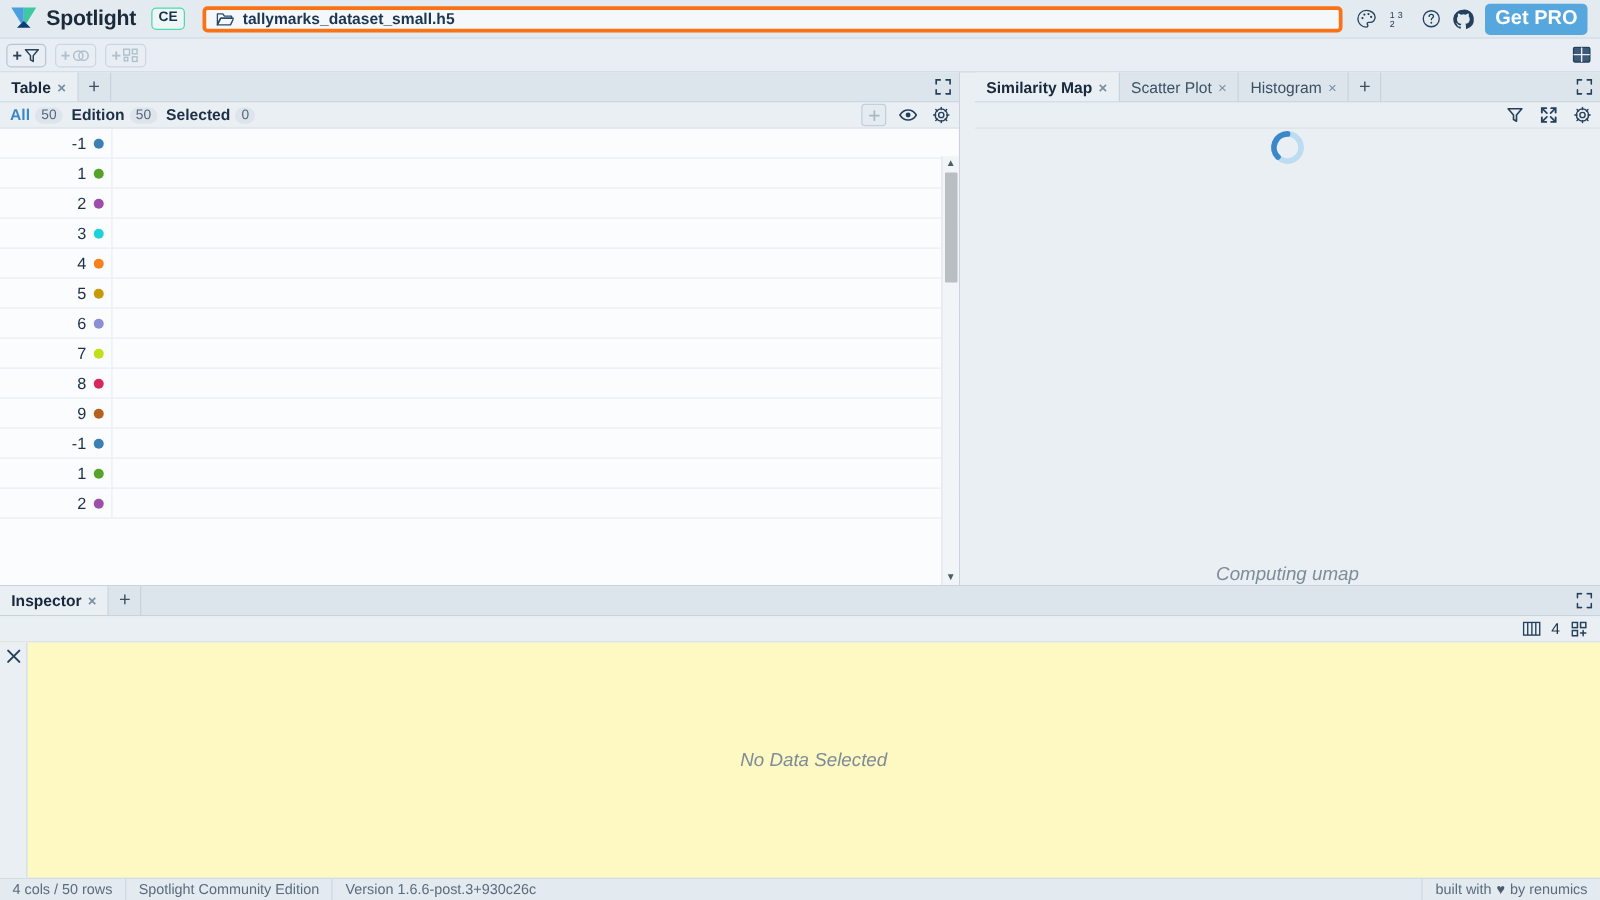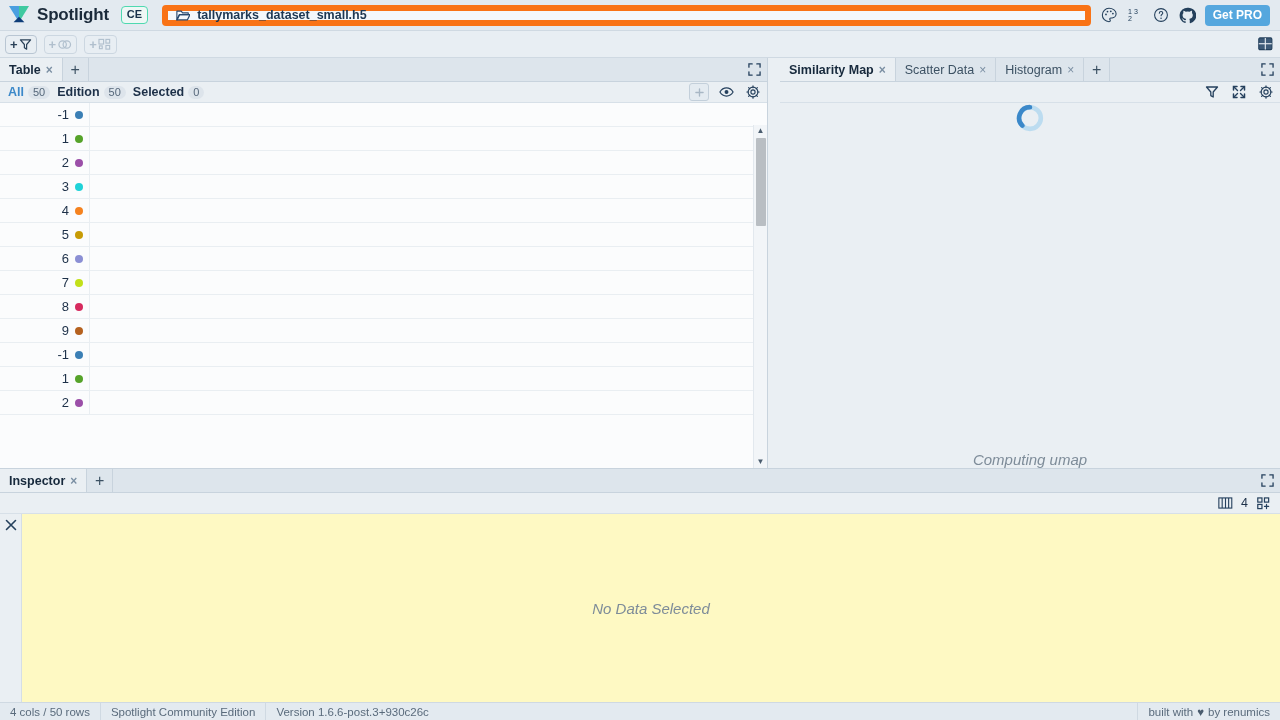--- a/index.html
+++ b/index.html
@@ -27,28 +27,28 @@
     color: #1b2a3a;
   }
   .ce-badge {
     border: 1px solid #4fd9b0; color: #17324a;
     border-radius: 4px; font-size: 11px; font-weight: bold;
     padding: 1px 5px 2px; margin-left: 5px; line-height: 1.1;
     background: #eef7f5;
   }
   .file-bar {
     flex: 1 1 auto; height: 21px; margin: 0 10px 0 14px;
-    background: #f4f8fb; border: 6px solid #f97316; border-radius: 4px;
+    background: #f4f8fb; border: 3px solid #f97316; border-radius: 4px;
     display: flex; align-items: center; gap: 7px; padding: 0 8px;
   }
   .file-name { font-size: 12.5px; font-weight: bold; color: #1d3752; }
   .head-icons { display: flex; align-items: center; gap: 9px; padding-right: 4px; }
   .hi { width: 17px; height: 17px; display: flex; align-items: center; justify-content: center; color: #24405c; }
   .get-pro {
-    background: #55a7de; color: #fff; font-weight: bold; font-size: 12px;
+    background: #55a7de; color: #fff; font-weight: bold; font-size: 16px;
     border-radius: 4px; padding: 3px 8px 4px; border: none; cursor: pointer;
     font-family: "Liberation Sans", sans-serif;
   }
 
   
   .toolbar {
     height: 27px; flex: 0 0 27px; background: #e8eef3;
     border-bottom: 1px solid #cfd9e2;
     display: flex; align-items: center; justify-content: space-between;
     padding: 0 5px;
@@ -427,21 +427,21 @@
         </div>
       </div>
 
       <div class="panel panel-right">
         <div class="tabrow" id="viz-tabrow">
           <div class="tab active">
               <span>Similarity Map</span>
               <span class="x">×</span>
             </div>
             <div class="tab">
-              <span>Scatter Data</span>
+              <span>Scatter Plot</span>
               <span class="x">×</span>
             </div>
             <div class="tab">
               <span>Histogram</span>
               <span class="x">×</span>
             </div>
             <div class="tab-add">+</div>
             <div class="tabrow-spacer"></div>
           <div class="tabrow-icon">
             <svg width="13" height="13" viewBox="0 0 14 14">

